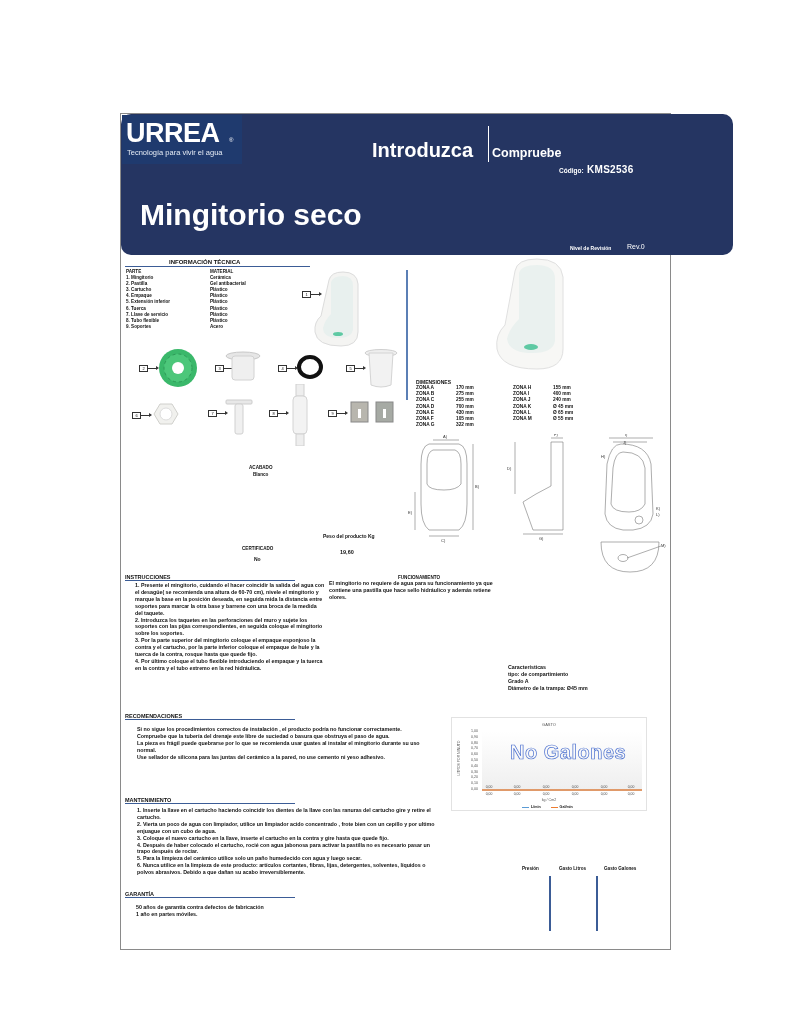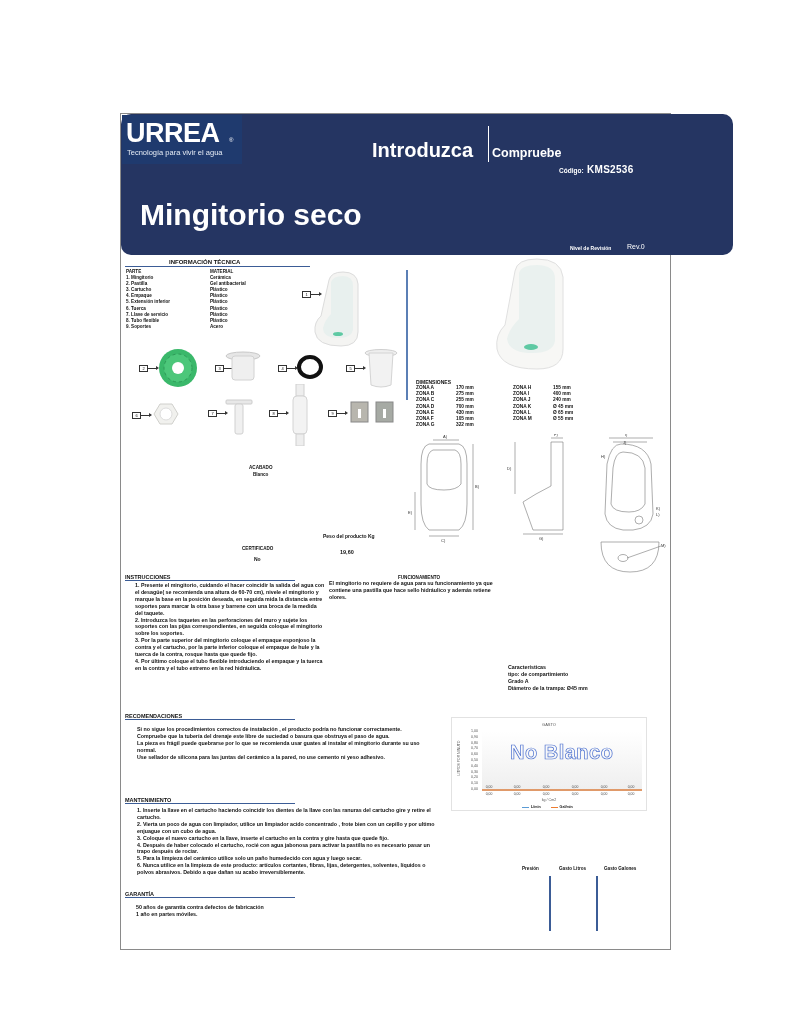--- a/index.html
+++ b/index.html
@@ -352,21 +352,21 @@
     <span class="ytick" style="top:22.6px;">0,80</span>
     <span class="ytick" style="top:28.4px;">0,70</span>
     <span class="ytick" style="top:34.2px;">0,60</span>
     <span class="ytick" style="top:40px;">0,50</span>
     <span class="ytick" style="top:45.8px;">0,40</span>
     <span class="ytick" style="top:51.6px;">0,30</span>
     <span class="ytick" style="top:57.4px;">0,20</span>
     <span class="ytick" style="top:63.2px;">0,10</span>
     <span class="ytick" style="top:69px;">0,00</span>
     <span class="ylabel">LITROS POR MINUTO</span>
-    <span class="watermark">No Blanco</span>
+    <span class="watermark">No Galones</span>
     <div class="series-line"></div>
     <span class="ptlbl" style="left:30px; top:67px;">0,00</span>
     <span class="ptlbl" style="left:58px; top:67px;">0,00</span>
     <span class="ptlbl" style="left:87px; top:67px;">0,00</span>
     <span class="ptlbl" style="left:116px; top:67px;">0,00</span>
     <span class="ptlbl" style="left:145px; top:67px;">0,00</span>
     <span class="ptlbl" style="left:172px; top:67px;">0,00</span>
     <span class="ptlbl" style="left:30px; top:74px;">0,00</span>
     <span class="ptlbl" style="left:58px; top:74px;">0,00</span>
     <span class="ptlbl" style="left:87px; top:74px;">0,00</span>

